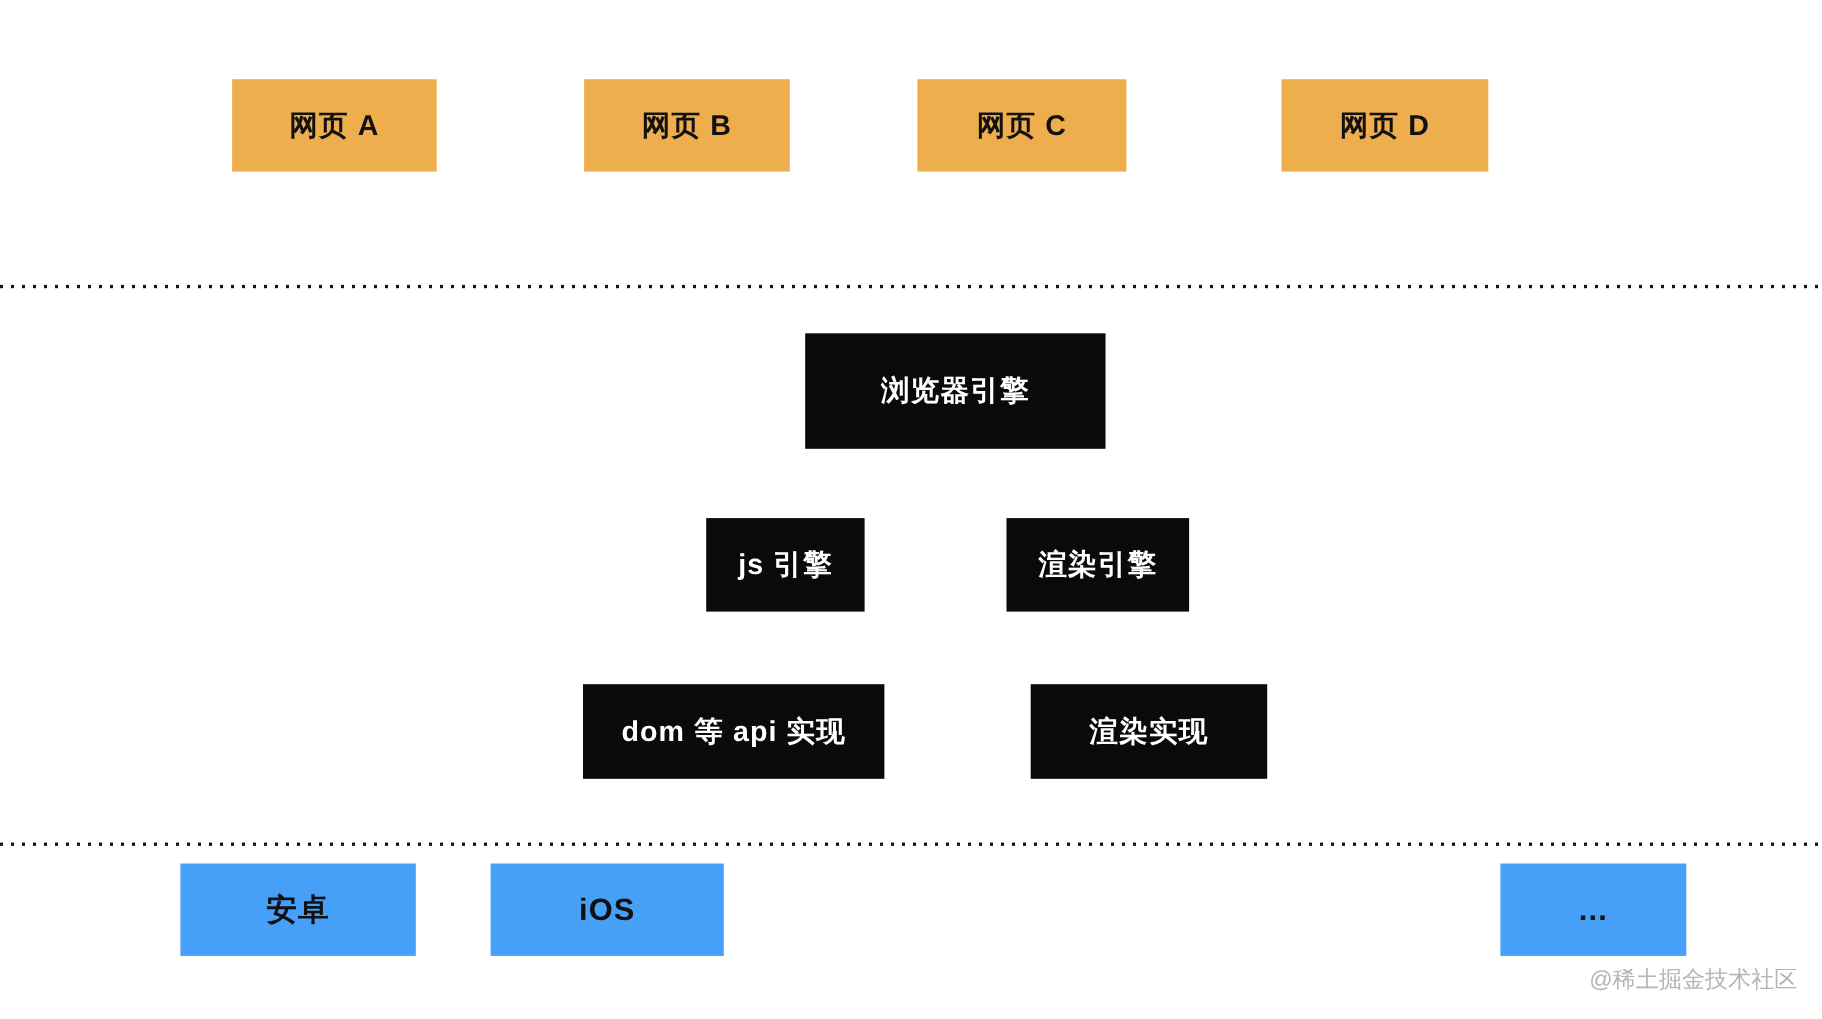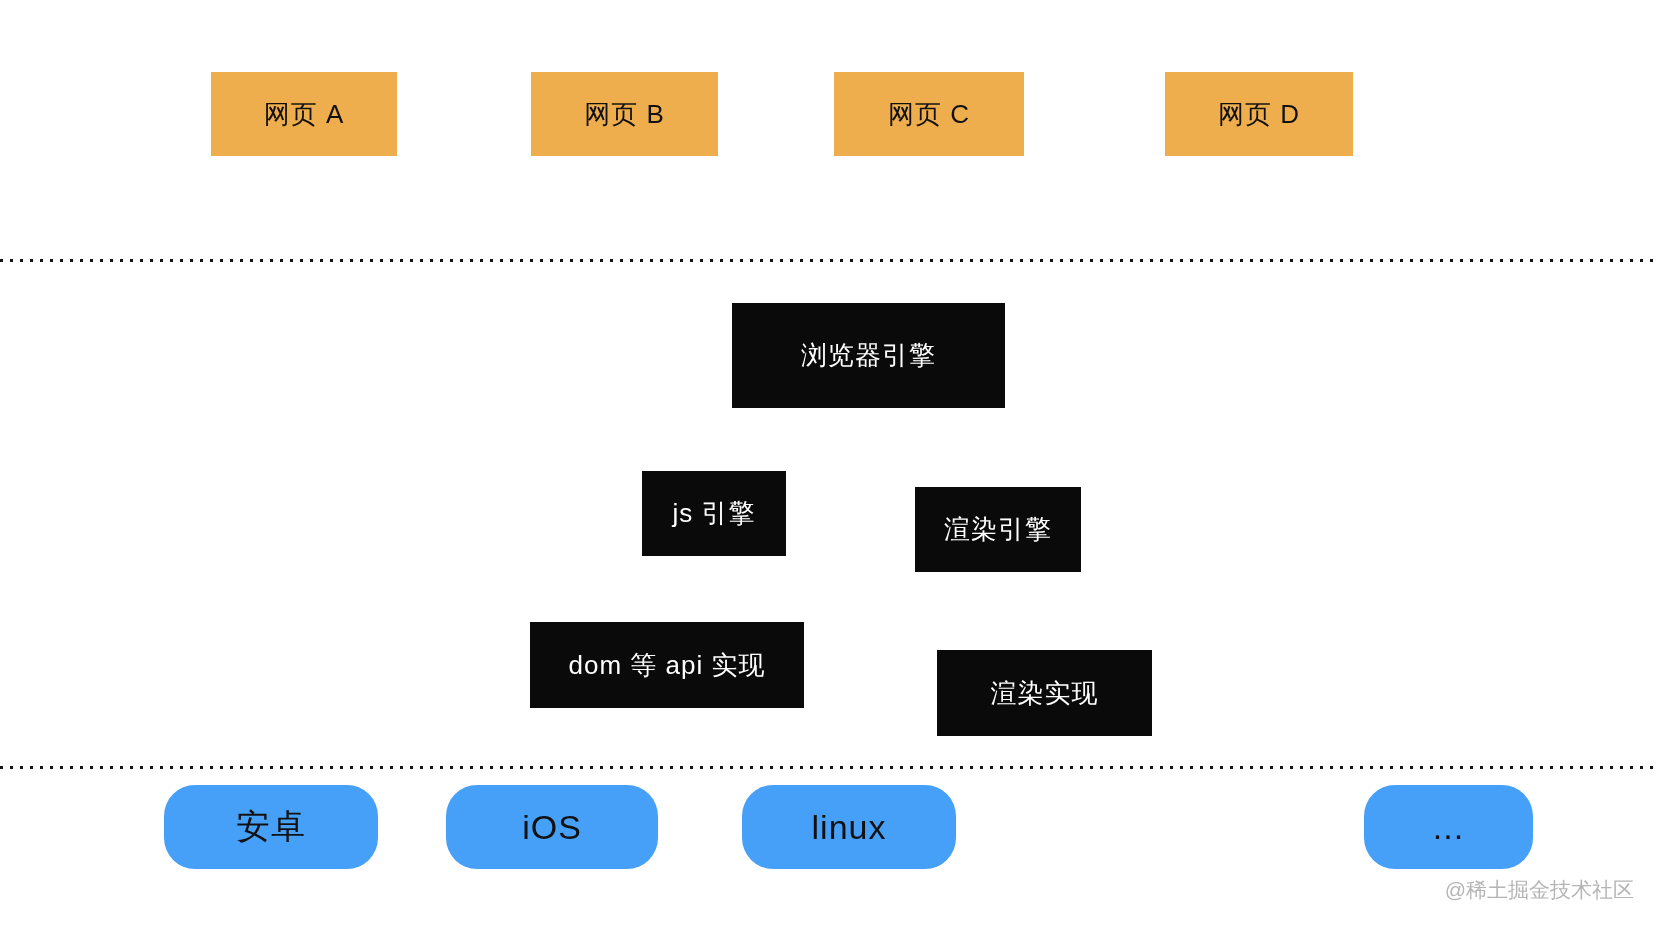--- a/index.html
+++ b/index.html
@@ -13,40 +13,39 @@
     width: 1656px;
     height: 926px;
     background: #ffffff;
     overflow: hidden;
   }
   .box {
     position: absolute;
     display: flex;
     align-items: center;
     justify-content: center;
-    font-weight: 400;
+    font-weight: 700;
     letter-spacing: 1px;
     box-sizing: border-box;
     text-align: center;
   }
   .page-box {
     background: var(--page-box, #EFAE4D);
     color: var(--page-text, #111111);
     font-size: 26px;
   }
   .engine-box {
     background: var(--engine-box, #0A0A0A);
     color: var(--engine-text, #FFFFFF);
     font-size: 26px;
   }
   .platform-box {
     background: var(--platform-box, #47A0F7);
     color: var(--page-text, #111111);
-    font-size: 34px;
-    border-radius: 31px;
+    font-size: 28px;
   }
   .divider {
     position: absolute;
     left: 0;
     right: 0;
     height: 3px;
     background-image: repeating-linear-gradient(
       to right,
       var(--divider, #141414) 0 3px,
       transparent 3px 10px
@@ -65,23 +64,23 @@
   #page-a { left: 211px;  top: 72px; width: 186px; height: 84px; }
   #page-b { left: 531px;  top: 72px; width: 187px; height: 84px; }
   #page-c { left: 834px;  top: 72px; width: 190px; height: 84px; }
   #page-d { left: 1165px; top: 72px; width: 188px; height: 84px; }
 
   #divider-top { top: 259px; }
 
   
   #browser-engine { left: 732px; top: 303px; width: 273px; height: 105px; }
   #js-engine      { left: 642px; top: 471px; width: 144px; height: 85px; }
-  #render-engine  { left: 915px; top: 487px; width: 166px; height: 85px; }
+  #render-engine  { left: 915px; top: 471px; width: 166px; height: 85px; }
   #dom-api        { left: 530px; top: 622px; width: 274px; height: 86px; }
-  #render-impl    { left: 937px; top: 622px; width: 215px; height: 86px; margin-top: 28px; }
+  #render-impl    { left: 937px; top: 622px; width: 215px; height: 86px; }
 
   #divider-bottom { top: 766px; }
 
   
   #platform-android { left: 164px;  top: 785px; width: 214px; height: 84px; }
   #platform-ios     { left: 446px;  top: 785px; width: 212px; height: 84px; }
   #platform-linux   { left: 742px;  top: 785px; width: 214px; height: 84px; }
   #platform-windows { left: 1067px; top: 785px; width: 213px; height: 84px; }
   #platform-more    { left: 1364px; top: 785px; width: 169px; height: 84px; }
 </style>
@@ -102,18 +101,17 @@
   <div class="box engine-box" id="js-engine">js 引擎</div>
   <div class="box engine-box" id="render-engine">渲染引擎</div>
 
   <div class="box engine-box" id="dom-api">dom 等 api 实现</div>
   <div class="box engine-box" id="render-impl">渲染实现</div>
 
   <div class="divider" id="divider-bottom"></div>
 
   <div class="box platform-box" id="platform-android">安卓</div>
   <div class="box platform-box" id="platform-ios">iOS</div>
-  <div class="box platform-box" id="platform-linux">linux</div>
   <div class="box platform-box" id="platform-more">...</div>
 
   <div class="watermark">@稀土掘金技术社区</div>
 
 </div>
 
 </body></html>

